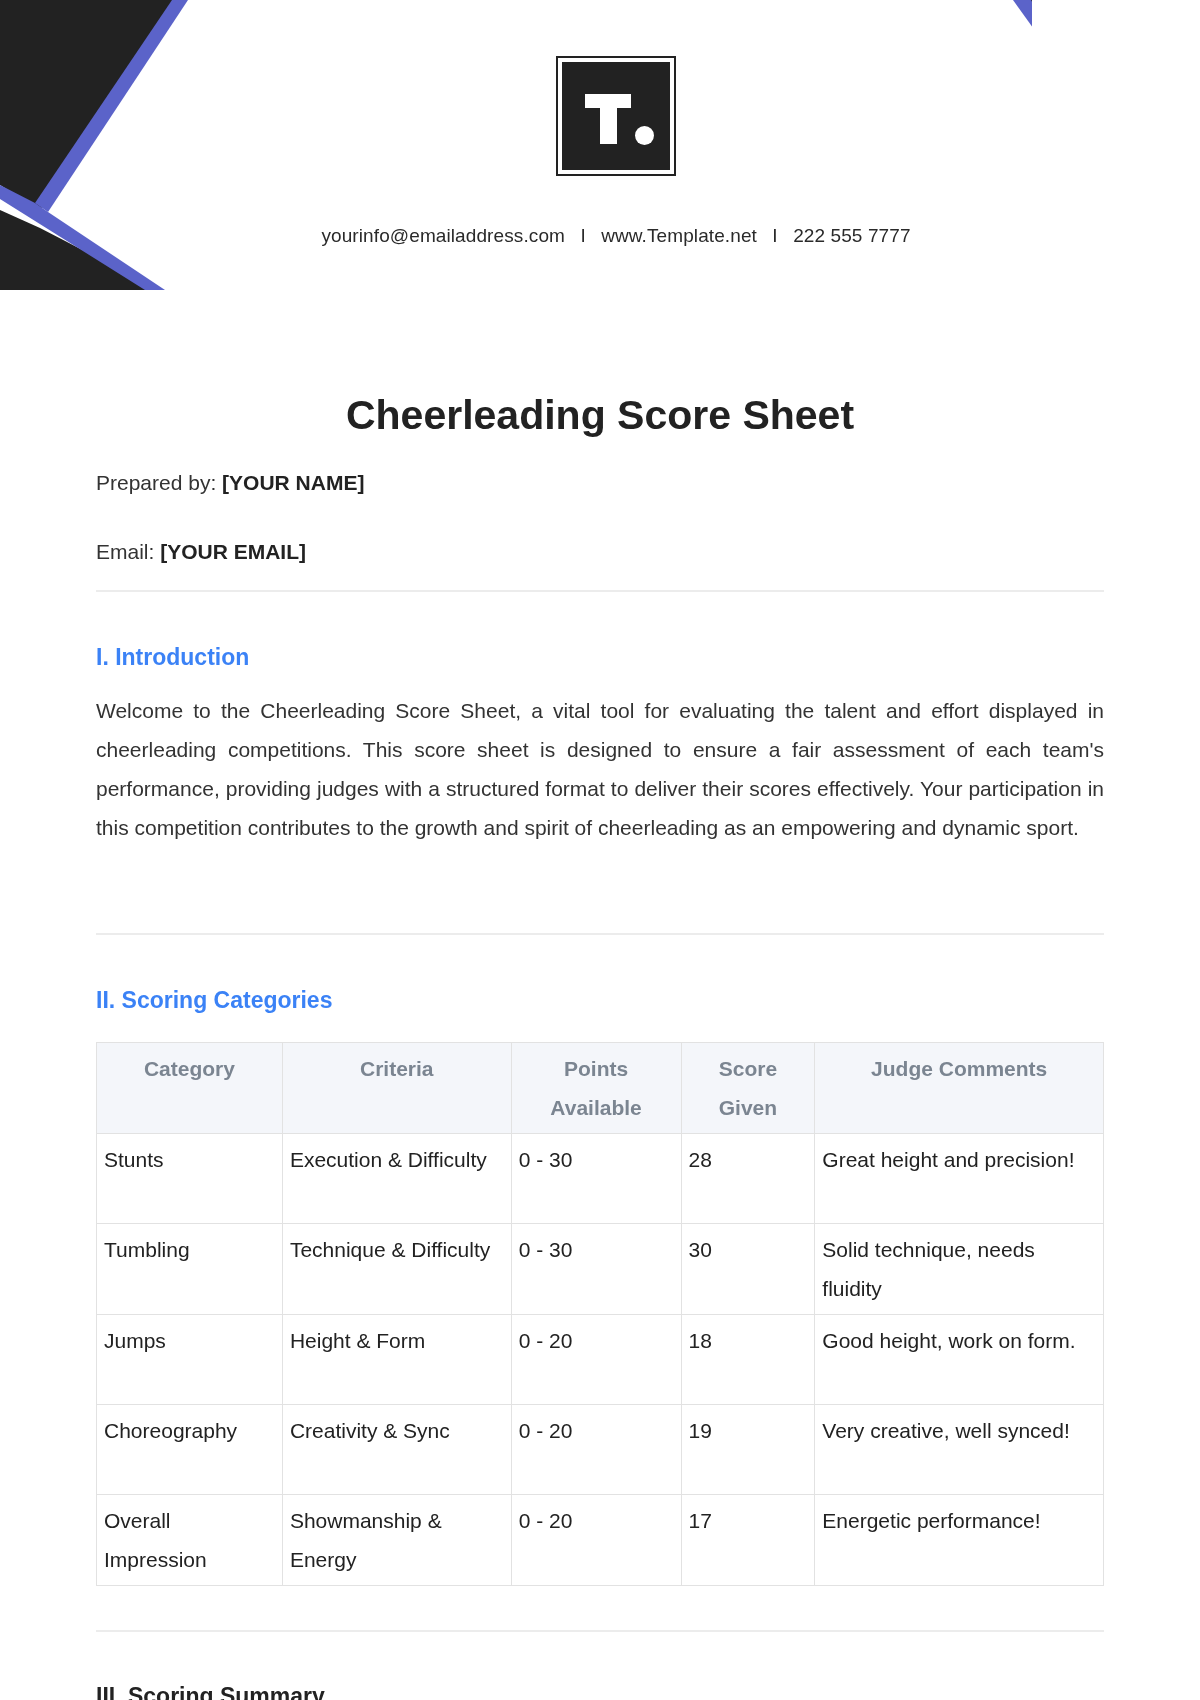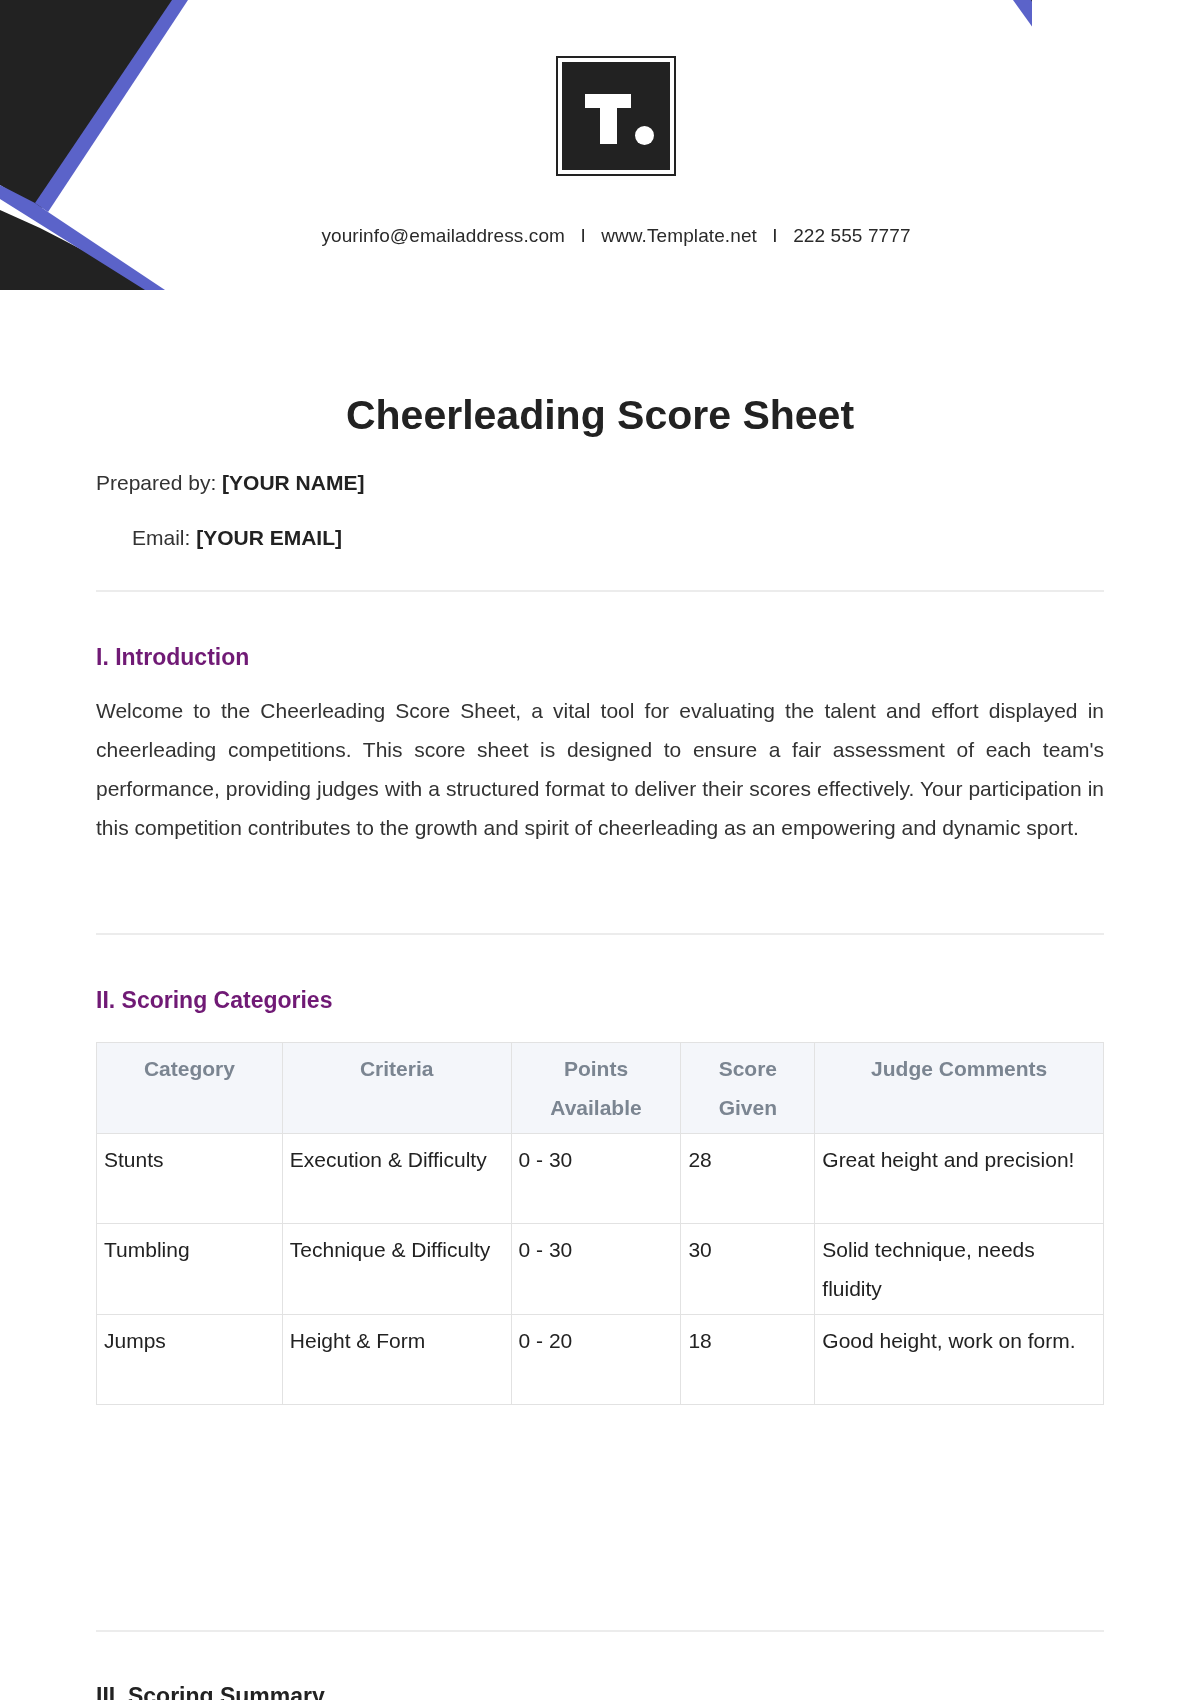--- a/index.html
+++ b/index.html
@@ -18,25 +18,25 @@
   .contact { position: absolute; left: 0; top: 225px; width: 1232px; text-align: center; font-size: 19px; color: #2a2a2a; letter-spacing: 0.1px; }
   .contact .sep { margin: 0 10px; }
 
   .page { position: absolute; left: 96px; top: 0; width: 1008px; }
 
   .title { position: absolute; left: 0; top: 392px; width: 1008px; text-align: center; font-size: 41px; font-weight: bold; color: #222222; }
 
   .meta { position: absolute; left: 0; font-size: 21px; color: #333333; }
   .meta b { font-weight: bold; color: #222222; }
   .meta-1 { top: 471px; }
-  .meta-2 { top: 526px; margin-left: 36px; }
+  .meta-2 { top: 540px; }
 
   .divider { position: absolute; left: 0; width: 1008px; height: 2px; background: #ececec; }
 
-  .section-heading { position: absolute; left: 0; font-size: 23px; font-weight: bold; color: #701a75; }
+  .section-heading { position: absolute; left: 0; font-size: 23px; font-weight: bold; color: #3b82f6; }
 
   .intro { position: absolute; left: 0; top: 691px; width: 1008px; font-size: 21px; line-height: 39px; color: #333333; text-align: justify; }
 
   table.scores { position: absolute; left: 0; top: 1042px; width: 1008px; border-collapse: collapse; font-size: 21px; color: #222222; }
   table.scores th, table.scores td { border: 1.5px solid #e2e2e2; vertical-align: top; line-height: 39px; }
   table.scores th { background: #f4f6fa; color: #7b8591; font-weight: bold; text-align: center; padding: 6px 6px 6px 6px; height: 90px; }
   table.scores td { padding: 6px 7px 6px 7px; height: 90px; text-align: left; }
   .c1 { width: 186px; } .c2 { width: 229px; } .c3 { width: 170px; } .c4 { width: 134px; } .c5 { width: 289px; }
 
   .section3 { position: absolute; left: 0; top: 1683px; font-size: 23px; font-weight: bold; color: #222222; }
@@ -123,19 +123,33 @@
         <td>30</td>
         <td>Solid technique, needs fluidity</td>
       </tr>
       <tr>
         <td>Jumps</td>
         <td>Height &amp; Form</td>
         <td>0 - 20</td>
         <td>18</td>
         <td>Good height, work on form.</td>
       </tr>
+      <tr>
+        <td>Choreography</td>
+        <td>Creativity &amp; Sync</td>
+        <td>0 - 20</td>
+        <td>19</td>
+        <td>Very creative, well synced!</td>
+      </tr>
+      <tr>
+        <td>Overall Impression</td>
+        <td>Showmanship &amp; Energy</td>
+        <td>0 - 20</td>
+        <td>17</td>
+        <td>Energetic performance!</td>
+      </tr>
     </tbody>
   </table>
 
   <div class="divider" style="top:1630px;"></div>
 
   <h2 class="section3">III. Scoring Summary</h2>
 </div>
 
 </body></html>

